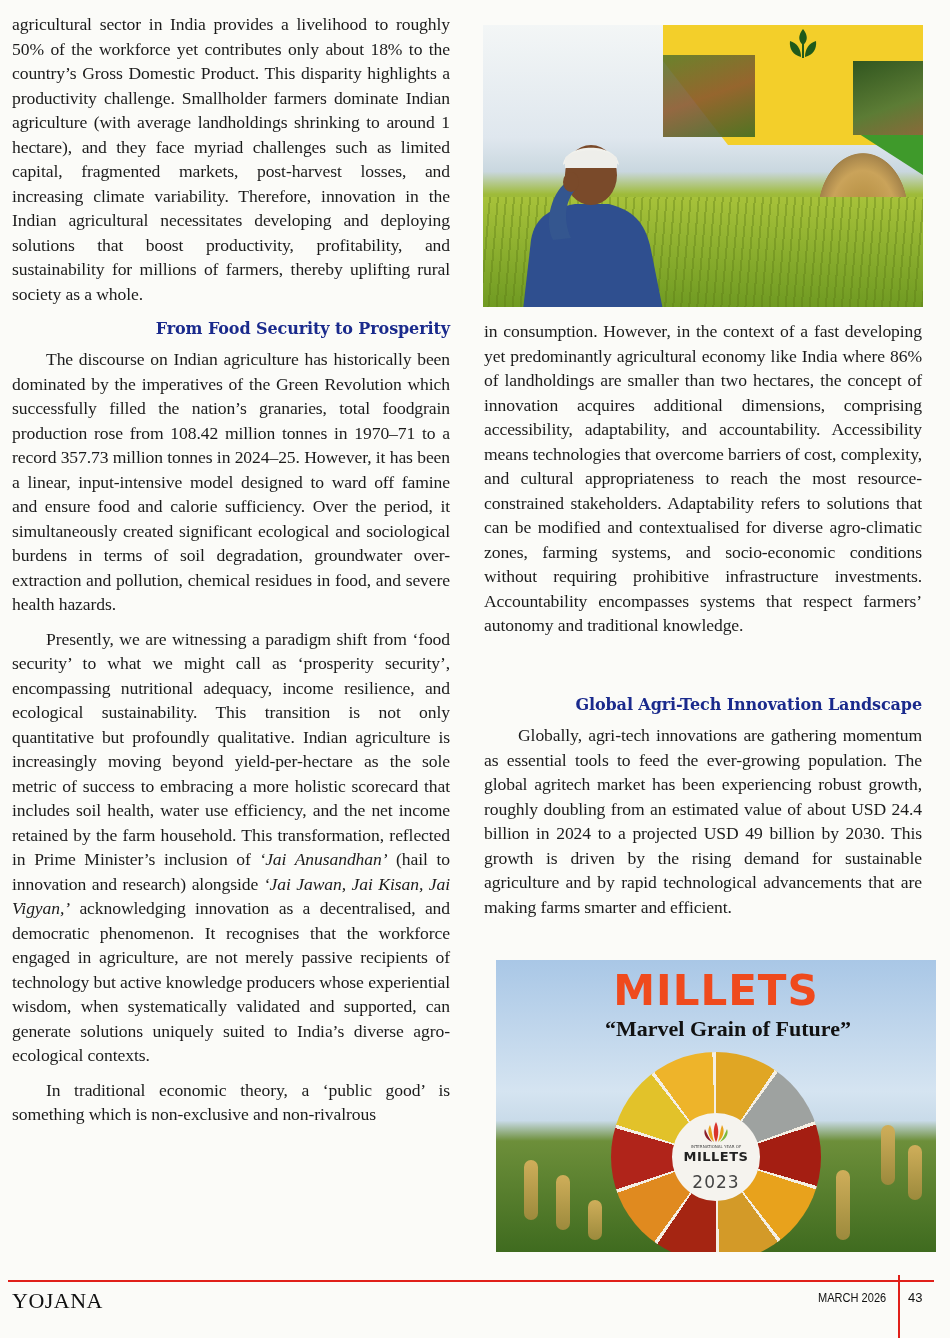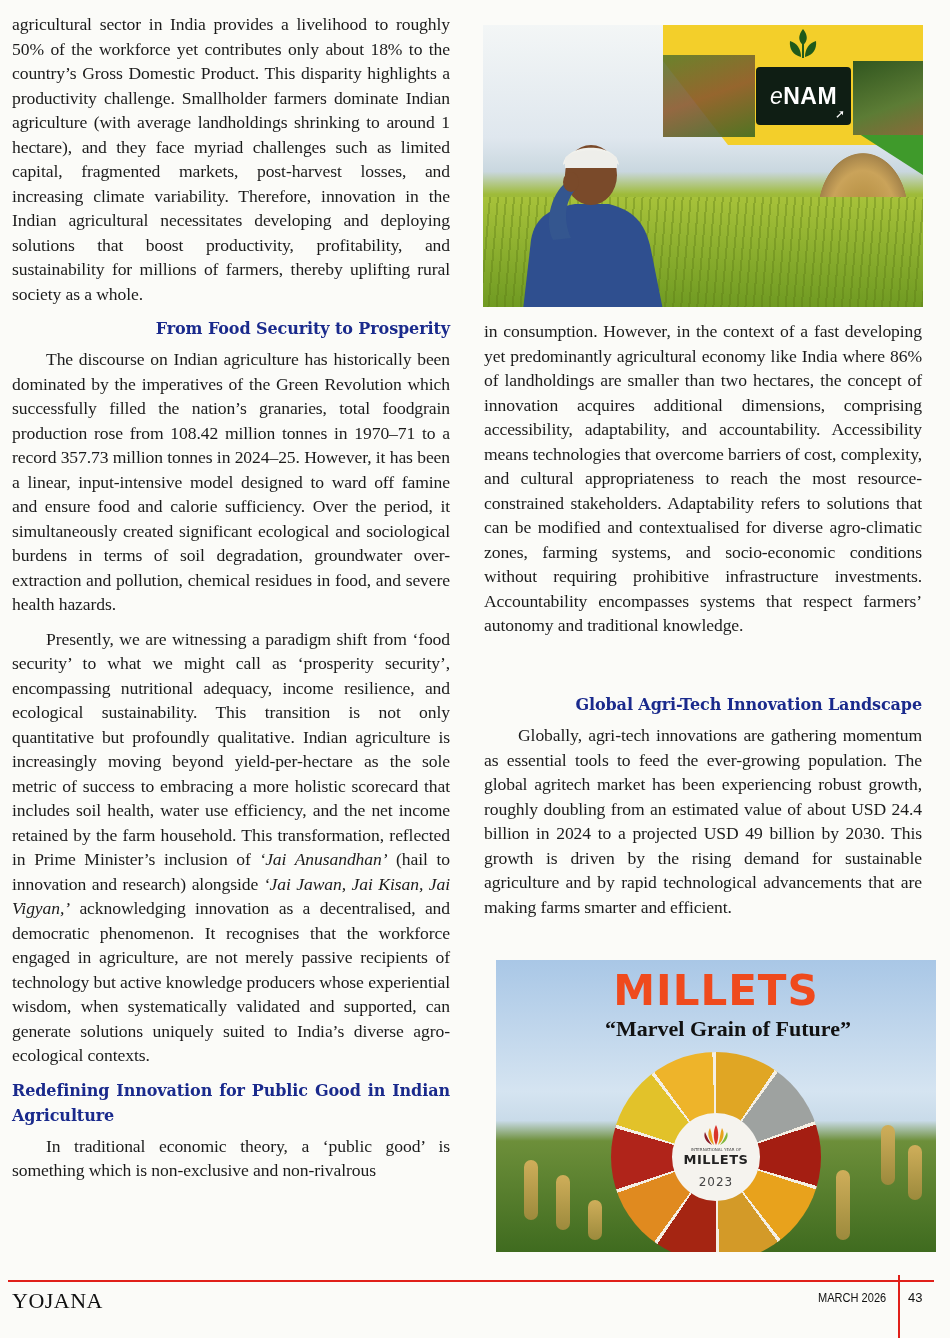--- a/index.html
+++ b/index.html
@@ -118,21 +118,21 @@
     background: repeating-conic-gradient(transparent 0deg 34deg, #f4efe4 34deg 36deg);
   }
   .millets-center {
     position: absolute; left: 50%; top: 50%; width: 88px; height: 88px;
     margin: -44px 0 0 -44px; border-radius: 50%; background: #f5f3ee;
     display: flex; flex-direction: column; align-items: center; justify-content: center;
   }
   .mc-logo { width: 30px; height: 20px; }
   .mc-small { font-family: "DejaVu Sans", sans-serif; font-size: 4px; color: #444; margin-top: 2px; }
   .mc-name { font-family: "DejaVu Sans", sans-serif; font-weight: bold; font-size: 13px; color: #222; letter-spacing: .5px; }
-  .mc-year { font-family: "DejaVu Sans", sans-serif; font-size: 12px; color: #444; letter-spacing: 1px; margin-top: 8px; }
+  .mc-year { font-family: "DejaVu Sans", sans-serif; font-size: 17px; color: #444; letter-spacing: 1px; margin-top: 8px; }
   .millet-stalk {
     position: absolute; width: 14px; border-radius: 7px;
     background: linear-gradient(180deg, #cfae5a, #9c8a3c);
   }
 
   
   .footer-rule {
     position: absolute; left: 8px; top: 1280px; width: 926px; height: 2px; background: #e0201a;
   }
   .footer-vrule {
@@ -153,39 +153,34 @@
   }
 </style>
 </head>
 <body>
 
 <div class="col col-left">
   <p class="flush">agricultural sector in India provides a livelihood to roughly 50% of the workforce yet contributes only about 18% to the country’s Gross Domestic Product. This disparity highlights a productivity challenge. Smallholder farmers dominate Indian agriculture (with average landholdings shrinking to around 1 hectare), and they face myriad challenges such as limited capital, fragmented markets, post-harvest losses, and increasing climate variability. Therefore, innovation in the Indian agricultural necessitates developing and deploying solutions that boost productivity, profitability, and sustainability for millions of farmers, thereby uplifting rural society as a whole.</p>
   <h2>From Food Security to Prosperity</h2>
   <p class="indent">The discourse on Indian agriculture has historically been dominated by the imperatives of the Green Revolution which successfully filled the nation’s granaries, total foodgrain production rose from 108.42 million tonnes in 1970–71 to a record 357.73 million tonnes in 2024–25. However, it has been a linear, input-intensive model designed to ward off famine and ensure food and calorie sufficiency. Over the period, it simultaneously created significant ecological and sociological burdens in terms of soil degradation, groundwater over-extraction and pollution, chemical residues in food, and severe health hazards.</p>
   <p class="indent"><span>Presently, we are witnessing a paradigm shift from ‘food security’ to what we might call as ‘prosperity security’, encompassing nutritional adequacy, income resilience, and ecological sustainability. This transition is not only quantitative but profoundly qualitative. Indian agriculture is increasingly moving beyond yield-per-hectare as the sole metric of success to embracing a more holistic scorecard that includes soil health, water use efficiency, and the net income retained by the farm household. This transformation, reflected in Prime Minister’s inclusion of </span><em>‘Jai Anusandhan’</em><span> (hail to innovation and research) alongside </span><em>‘Jai Jawan, Jai Kisan, Jai Vigyan,’</em><span> acknowledging innovation as a decentralised, and democratic phenomenon. It recognises that the workforce engaged in agriculture, are not merely passive recipients of technology but active knowledge producers whose experiential wisdom, when systematically validated and supported, can generate solutions uniquely suited to India’s diverse agro-ecological contexts.</span></p>
-  <h2 class="justify">Redefining Innovation for Public Good in Indian Agriculture</h2>
   <p class="indent">In traditional economic theory, a ‘public good’ is something which is non-exclusive and non-rivalrous</p>
 </div>
 
 <div class="img-enam">
   <div class="enam-banner"></div>
   <div class="enam-green-tri"></div>
   <div class="enam-photo1"></div>
   <div class="enam-photo2"></div>
   <svg class="enam-leaf" viewBox="0 0 36 32">
     <path d="M18 2 C13 8 13 14 18 18 C23 14 23 8 18 2 Z" fill="#1f5a1a"></path>
     <path d="M16 30 C8 28 4 22 5 14 C12 16 16 22 16 30 Z" fill="#1f5a1a"></path>
     <path d="M20 30 C28 28 32 22 31 14 C24 16 20 22 20 30 Z" fill="#1f5a1a"></path>
     <rect x="17" y="16" width="2" height="15" fill="#1f5a1a"></rect>
   </svg>
-  <div class="enam-screen">
-    <span class="enam-label"><span class="e">e</span><span>NAM</span></span>
-    <span class="enam-cursor">➚</span>
-  </div>
   <div class="enam-haystack"></div>
   <div class="enam-field"></div>
   <svg class="enam-farmer" viewBox="0 0 160 190">
     <path d="M10 190 L18 120 C22 95 40 88 62 84 L96 84 C118 90 132 100 138 130 L150 190 Z" fill="#2f4f8f"></path>
     <ellipse cx="78" cy="55" rx="26" ry="30" fill="#7a4a2a"></ellipse>
     <path d="M50 45 C52 22 104 22 106 45 C100 38 58 38 50 45 Z" fill="#f1f1ec"></path>
     <path d="M52 38 C60 28 96 28 104 38 L104 48 L52 48 Z" fill="#eeeeea"></path>
     <path d="M40 120 C30 100 40 70 56 60 L62 70 C52 82 50 100 58 118 Z" fill="#34568f"></path>
     <ellipse cx="58" cy="62" rx="8" ry="10" fill="#7a4a2a"></ellipse>
   </svg>

